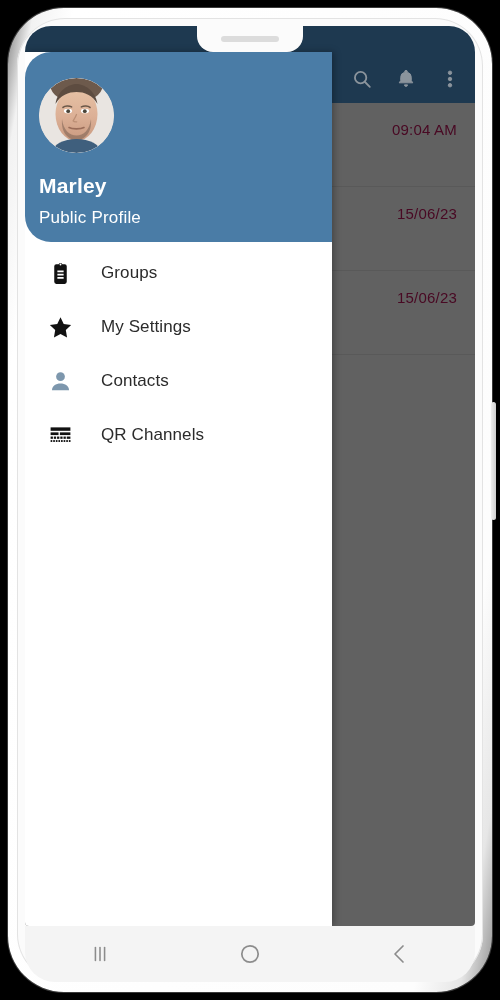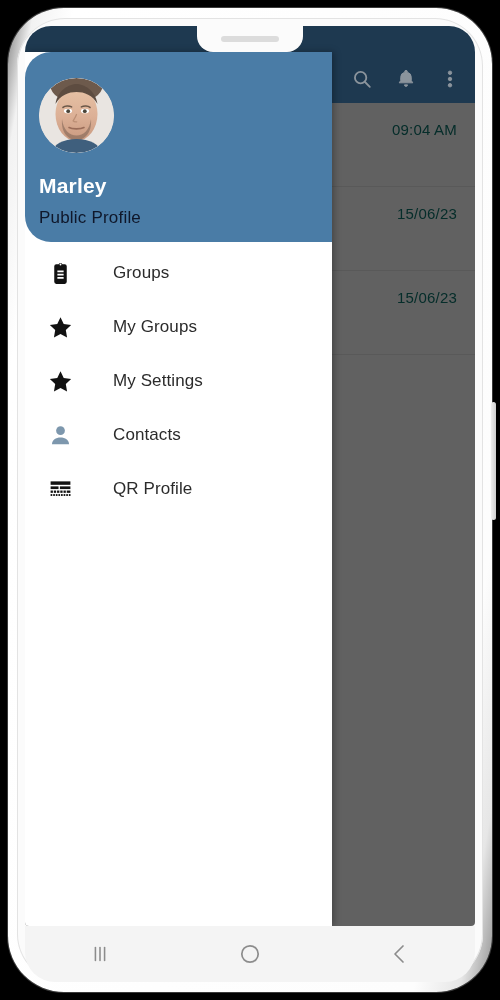--- a/index.html
+++ b/index.html
@@ -123,21 +123,21 @@
     position: relative;
     height: 84px;
     border-bottom: 1px solid #e9e9e9;
     display: flex;
     align-items: flex-start;
     justify-content: flex-end;
     padding: 18px 18px 0 0;
   }
   .chat-time {
     font-size: 15px;
-    color: #0f766e;
+    color: #be185d;
     letter-spacing: .2px;
   }
 
   
   .scrim {
     position: absolute;
     left: 0; top: 77px;
     width: 450px;
     height: 823px;
     background: rgba(0,0,0,0.62);
@@ -181,21 +181,21 @@
     font-size: 21px;
     font-weight: bold;
     color: #ffffff;
     letter-spacing: .2px;
   }
   .profile-sub {
     position: absolute;
     left: 14px;
     bottom: 14px;
     font-size: 17px;
-    color: #0f172a;
+    color: #ffffff;
     letter-spacing: .2px;
   }
   .profile-chevron {
     position: absolute;
     right: 16px;
     bottom: 28px;
     width: 18px;
     height: 18px;
   }
   .profile-chevron svg { width: 18px; height: 18px; stroke: #ffffff; fill: none; }
@@ -217,21 +217,21 @@
     height: 30px;
     display: flex;
     align-items: center;
     justify-content: center;
     flex: 0 0 30px;
   }
   .menu-icon svg { width: 25px; height: 25px; }
   .menu-icon.dark svg { fill: #111111; }
   .menu-icon.muted svg { fill: #7d97ad; }
   .menu-label {
-    margin-left: 38px;
+    margin-left: 26px;
     font-size: 17px;
     color: #2b2b2b;
     letter-spacing: .1px;
   }
 
   
   .sysnav {
     position: absolute;
     left: 25px;
     top: 926px;
@@ -348,28 +348,20 @@
 
         <li class="menu-item">
           <span class="menu-icon dark">
             <svg viewBox="0 0 24 24">
                 <path d="M16 3h-2.2a2 2 0 0 0-3.6 0H8a2 2 0 0 0-2 2v15a2 2 0 0 0 2 2h8a2 2 0 0 0 2-2V5a2 2 0 0 0-2-2zm-4-.6a.9.9 0 1 1 0 1.8.9.9 0 0 1 0-1.8zM9 9h6v1.7H9zm0 3.2h6v1.7H9zm0 3.2h6v1.7H9z"></path>
               </svg>
           </span>
           <span class="menu-label">Groups</span>
         </li>
 
-        <li class="menu-item">
-          <span class="menu-icon dark">
-            <svg viewBox="0 0 24 24">
-                <polygon points="12,2.2 15.1,8.6 22.2,9.6 17.1,14.5 18.3,21.5 12,18.2 5.7,21.5 6.9,14.5 1.8,9.6 8.9,8.6"></polygon>
-              </svg>
-          </span>
-          <span class="menu-label">My Groups</span>
-        </li>
 
 
         <li class="menu-item">
           <span class="menu-icon dark">
             <svg viewBox="0 0 24 24">
                 <polygon points="12,2.2 15.1,8.6 22.2,9.6 17.1,14.5 18.3,21.5 12,18.2 5.7,21.5 6.9,14.5 1.8,9.6 8.9,8.6"></polygon>
               </svg>
           </span>
           <span class="menu-label">My Settings</span>
         </li>
@@ -401,21 +393,21 @@
               <rect x="2.5" y="16.4" width="1.6" height="1.8"></rect>
                 <rect x="5" y="16.4" width="1.6" height="1.8"></rect>
               <rect x="7.5" y="16.4" width="1.6" height="1.8"></rect>
                 <rect x="10" y="16.4" width="1.6" height="1.8"></rect>
               <rect x="12.5" y="16.4" width="1.6" height="1.8"></rect>
                 <rect x="15" y="16.4" width="1.6" height="1.8"></rect>
               <rect x="17.5" y="16.4" width="1.6" height="1.8"></rect>
                 <rect x="20" y="16.4" width="1.6" height="1.8"></rect>
             </svg>
           </span>
-          <span class="menu-label">QR Profile</span>
+          <span class="menu-label">QR Channels</span>
         </li>
 
 
 
       </ul>
     </div>
   </div>
 
   <div class="sysnav">
     <span class="nav-btn">

